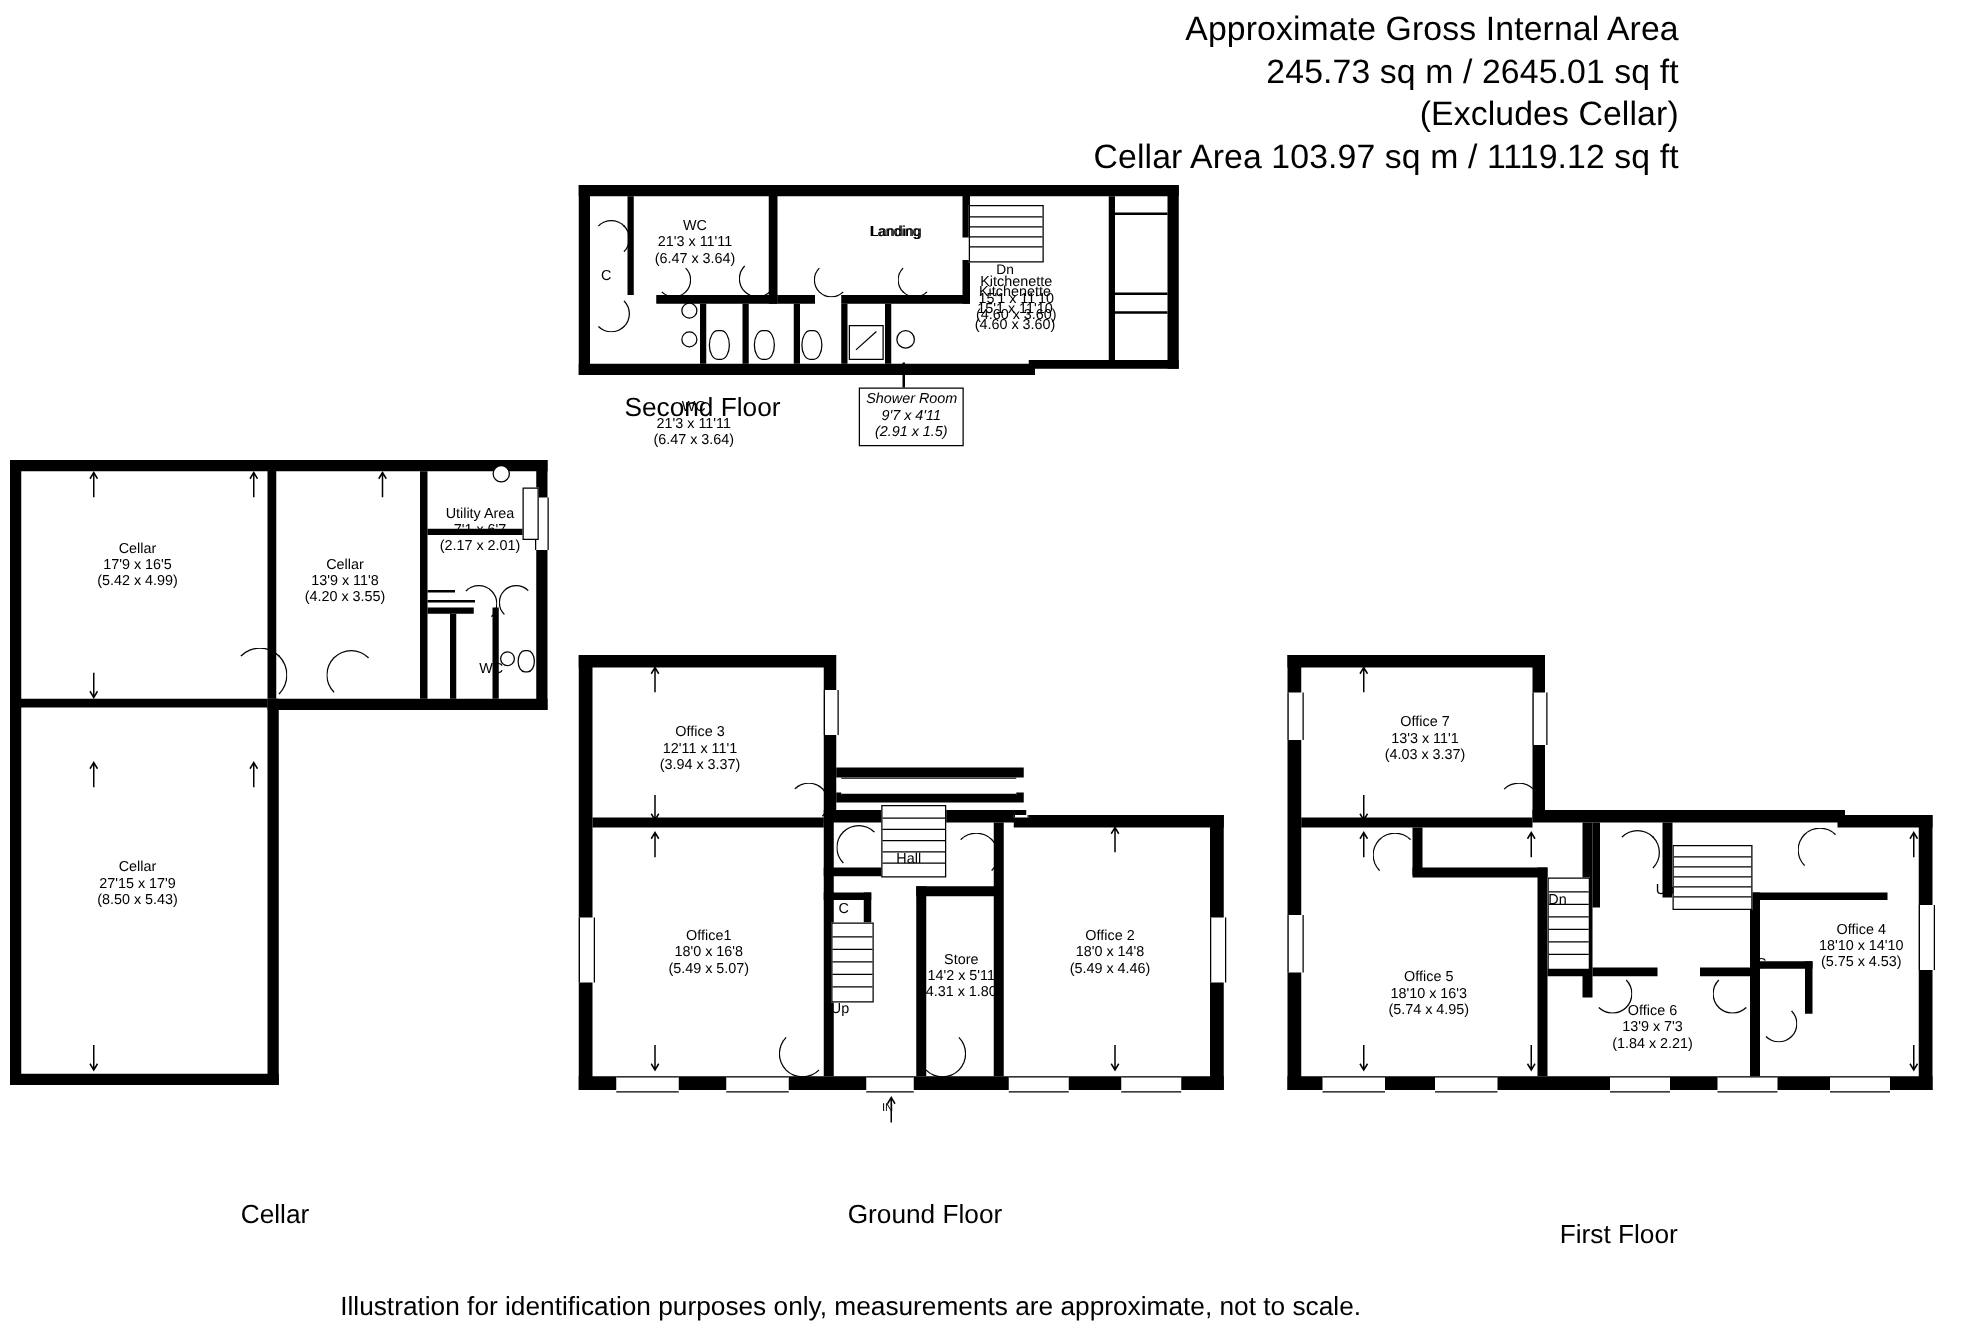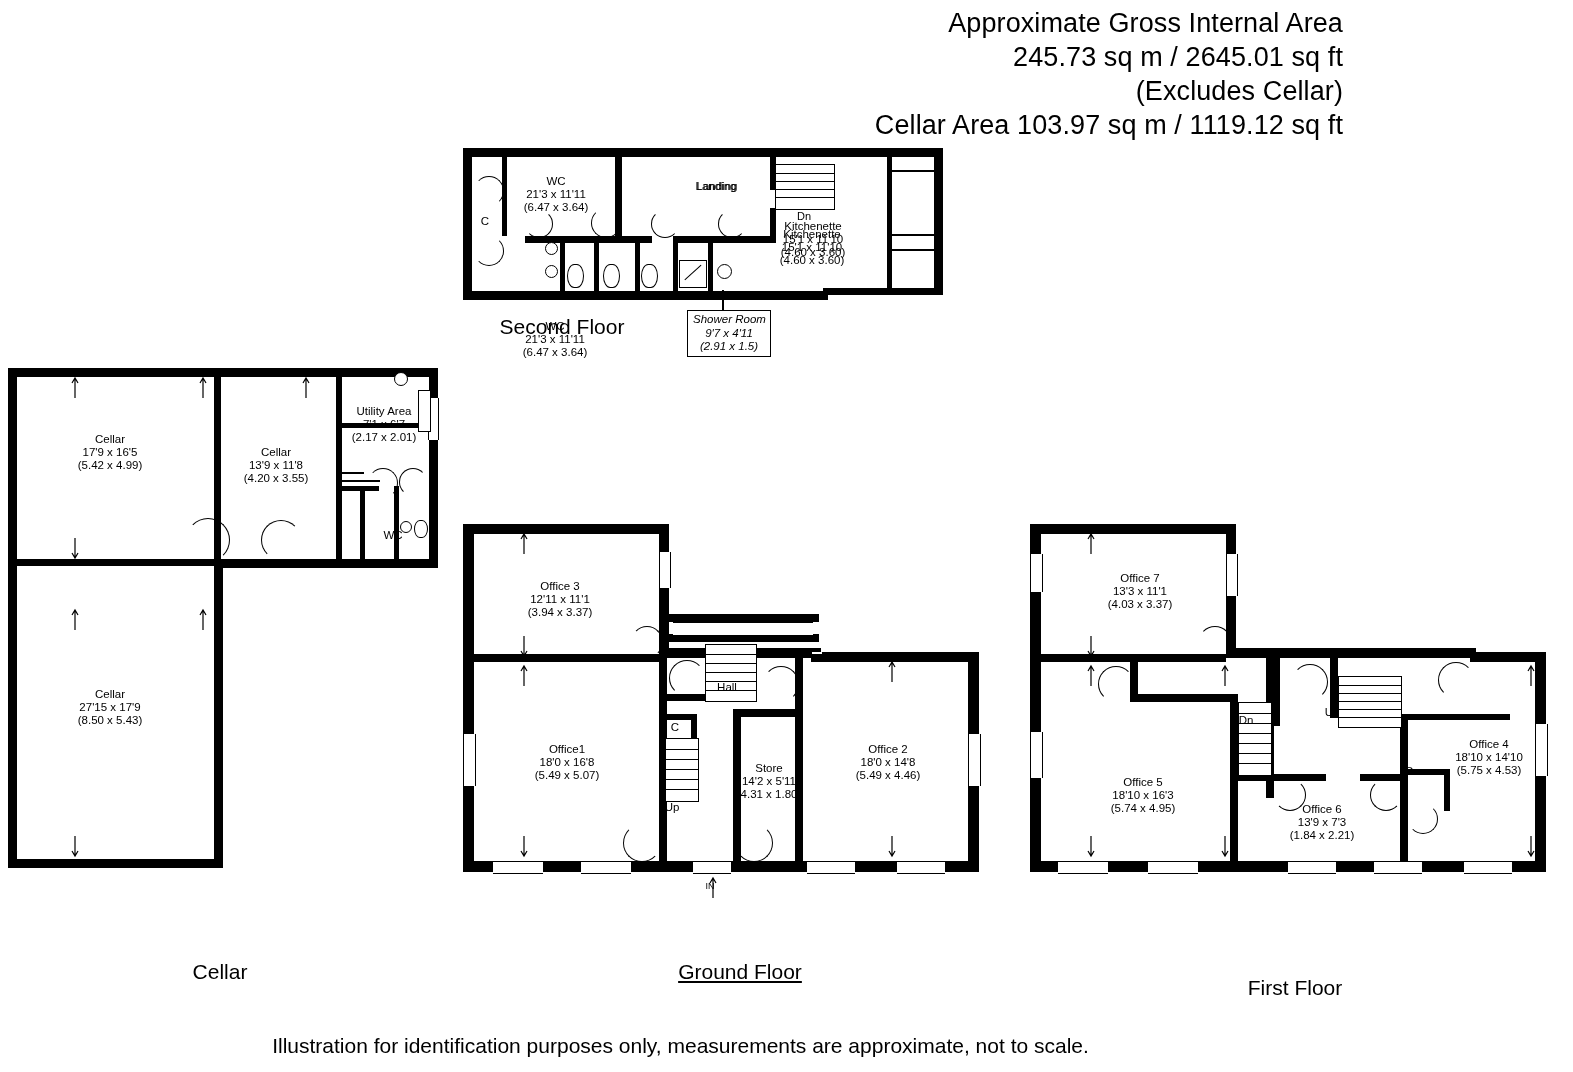--- a/index.html
+++ b/index.html
@@ -446,21 +446,21 @@
     <span class="d1">14'2 x 5'11</span>
     <span class="d2">(4.31 x 1.80)</span>
   </div>
   <div class="abs room-label" style="left:727px; top:681px;">
     <span class="nm">Hall</span>
   </div>
   <div class="abs tiny-label" style="left:675px; top:721px;">C</div>
   <div class="abs tiny-label" style="left:672px; top:801px;">Up</div>
   <div class="abs tiny-label" style="left:710px; top:880px; font-size:9px;text-align:right;">IN</div>
 
-  <div class="abs floor-caption" style="left:620px; top:960px; width:240px;text-decoration:underline;">Ground Floor</div>
+  <div class="abs floor-caption" style="left:620px; top:960px; width:240px;">Ground Floor</div>
 
   <div class="abs" style="left:1030px; top:524px; width:515px; height:348px;">
 
     <div class="wall" style="left:0; top:0; width:11px; height:348px;"></div>
     <div class="wall" style="left:0; top:0; width:200px; height:10px;"></div>
     <div class="wall" style="left:196px; top:0; width:10px; height:130px;"></div>
     <div class="wall" style="left:196px; top:124px; width:250px; height:10px;"></div>
     <div class="wall" style="left:440px; top:128px; width:76px; height:10px;"></div>
     <div class="wall" style="left:505px; top:128px; width:11px; height:220px;"></div>
     <div class="wall" style="left:0; top:337px; width:516px; height:11px;"></div>

